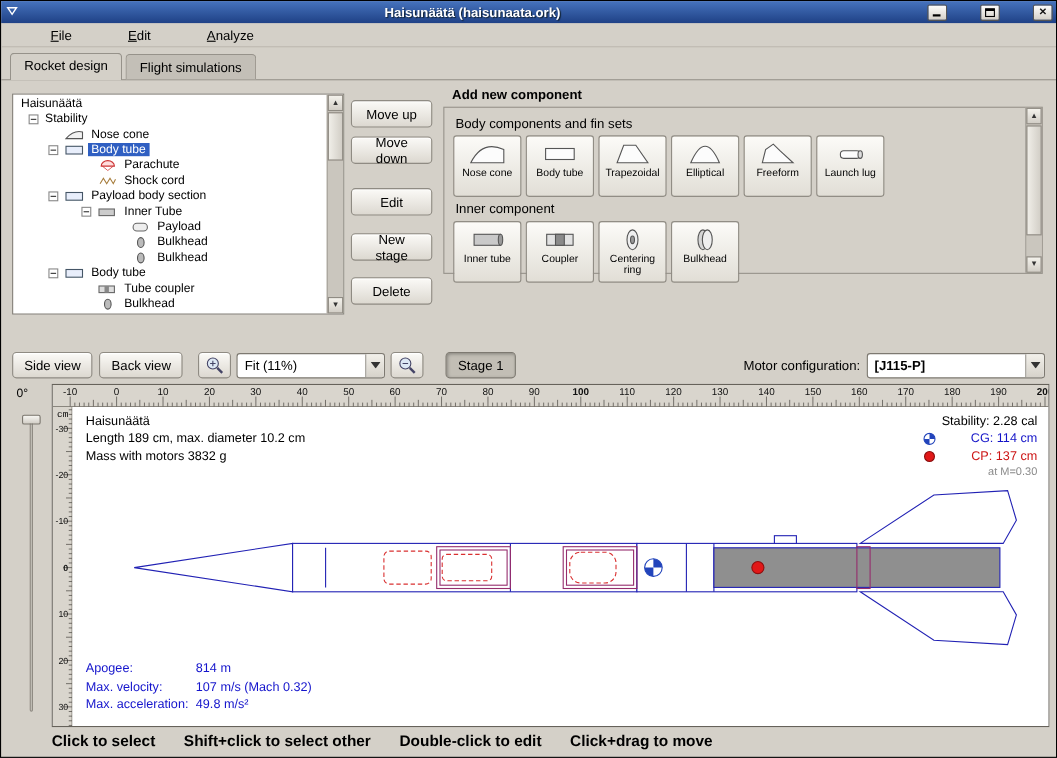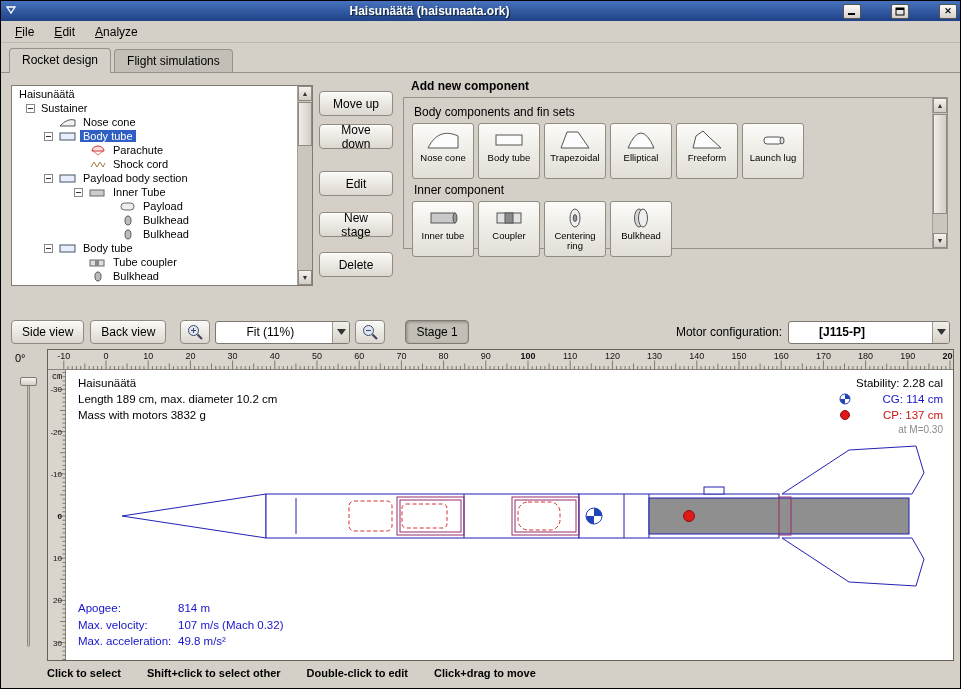--- a/index.html
+++ b/index.html
@@ -14,21 +14,21 @@
     background:linear-gradient(180deg,#4673bd 0%,#1f4186 100%);
     display:flex;align-items:center;padding:0 3px;gap:28px;}
   .title-text{flex:1;text-align:center;color:#fff;font-weight:bold;font-size:12px;
     text-shadow:1px 1px 1px #123;}
   .wbtn{width:18px;height:15px;margin-left:2px;background:linear-gradient(#fdfdfc,#d4d0c8);
     border:1px solid #555;border-radius:2px;display:flex;align-items:center;justify-content:center;
     font-size:9px;font-weight:bold;color:#111;line-height:1;}
   
   .menubar{position:absolute;left:0;top:20px;width:100%;height:22px;display:flex;
     align-items:center;padding-left:6px;border-bottom:1px solid #bdb9b1;}
-  .menu-item{display:inline-block;padding:12px 8px;margin-right:4px;}
+  .menu-item{display:inline-block;padding:12px 8px;margin-right:4px;margin-left:31px;}
   .menu-item::first-letter{text-decoration:underline;}
   
   .tabrow{position:absolute;left:0;top:44px;width:100%;height:28px;display:flex;
     align-items:flex-end;padding-left:8px;border-bottom:1px solid #96928a;}
   .tab{padding:4px 12px;background:#c3bfb7;border:1px solid #96928a;border-bottom:none;
     border-radius:4px 4px 0 0;margin-right:3px;}
   .tab.active{background:#d4d0c8;padding-bottom:6px;margin-bottom:-1px;}
   
   .tree-panel{position:absolute;left:10px;top:84px;width:302px;height:201px;background:#fff;
     border:1px solid #807c74;}
@@ -71,21 +71,21 @@
   .picon{height:26px;display:flex;align-items:center;}
   .plabel{font-size:9.5px;line-height:1.1;text-align:center;width:58px;}
   
   .toolbar{position:absolute;left:0;top:314px;width:100%;height:34px;display:flex;
     align-items:center;padding:0 10px;}
   .toolbar .btn{height:24px;}
   .zoom-btn{width:30px;height:24px;padding:0;}
   .toggle-on{background:#c2beb5;box-shadow:inset 1px 1px 3px rgba(0,0,0,.3);border-color:#7d7971;}
   .combo{display:flex;height:23px;background:#fff;border:1px solid #7d7971;border-radius:3px;
     align-items:center;overflow:hidden;}
-  .combo .cval{padding:0 6px;flex:1;white-space:nowrap;font-size:12px;margin-left:24px;}
+  .combo .cval{padding:0 6px;flex:1;white-space:nowrap;font-size:12px;}
   .combo .carr{width:17px;align-self:stretch;background:linear-gradient(#f2f0ea,#d6d2ca);
     border-left:1px solid #9a968e;display:flex;align-items:center;justify-content:center;}
   .mc-label{margin:0 6px 0 0;}
   
   .diagram{position:absolute;left:8px;top:348px;width:945px;height:312px;}
   .rot-cell{position:absolute;left:0;top:0;width:38px;height:20px;font-size:11px;padding:3px 0 0 6px;}
   .rot-slider{position:absolute;left:0;top:20px;width:38px;height:292px;}
   .slider-track{position:absolute;left:18px;top:12px;bottom:14px;width:3px;background:#c4c0b8;
     border:1px solid #8f8b83;border-radius:2px;}
   .slider-handle{position:absolute;left:11px;top:8px;width:17px;height:9px;
@@ -103,21 +103,21 @@
   .stab{position:absolute;right:10px;top:5px;text-align:right;font-size:11.5px;line-height:1.4;}
   .srow{display:flex;align-items:center;justify-content:flex-end;gap:28px;}
   .srow svg{margin-right:4px;}
   .cg-text{color:#1414c8;}
   .cp-text{color:#cc1414;}
   .mach-text{color:#8a8a8a;font-size:10px;}
   .flight{position:absolute;left:12px;bottom:10px;color:#1414cc;font-size:11.5px;line-height:1.45;}
   .flabel{display:inline-block;width:100px;}
   
   .statusbar{position:absolute;left:0;top:662px;width:100%;height:20px;display:flex;
-    align-items:center;padding-left:46px;gap:26px;font-size:11px;font-weight:bold;}
+    align-items:center;padding-left:46px;gap:26px;font-size:14px;font-weight:bold;}
 </style>
 </head>
 <body>
 
 <div class="window">
 
   <div class="titlebar">
     <span>
       <svg width="14" height="14">
           <polygon points="3,4 11,4 7,10" fill="none" stroke="#fff" stroke-width="1.3"></polygon>
@@ -149,21 +149,21 @@
     <div class="tab">Flight simulations</div>
   </div>
 
   <div class="tree-panel">
     <div class="tree-rows">
       <div class="trow lvl0">
           <span class="tlabel">Haisunäätä</span>
         </div>
       <div class="trow lvl1">
           <span class="expander"></span>
-          <span class="tlabel">Sustainer</span>
+          <span class="tlabel">Stability</span>
         </div>
       <div class="trow lvl2">
           <span class="tspacer"></span>
           <span class="ticon">
             <svg width="18" height="11">
               <path d="M1 9 Q8 1 16 3 L16 9 Z" fill="#f2f2f2" stroke="#555"></path>
             </svg>
           </span>
           <span class="tlabel">Nose cone</span>
         </div>

